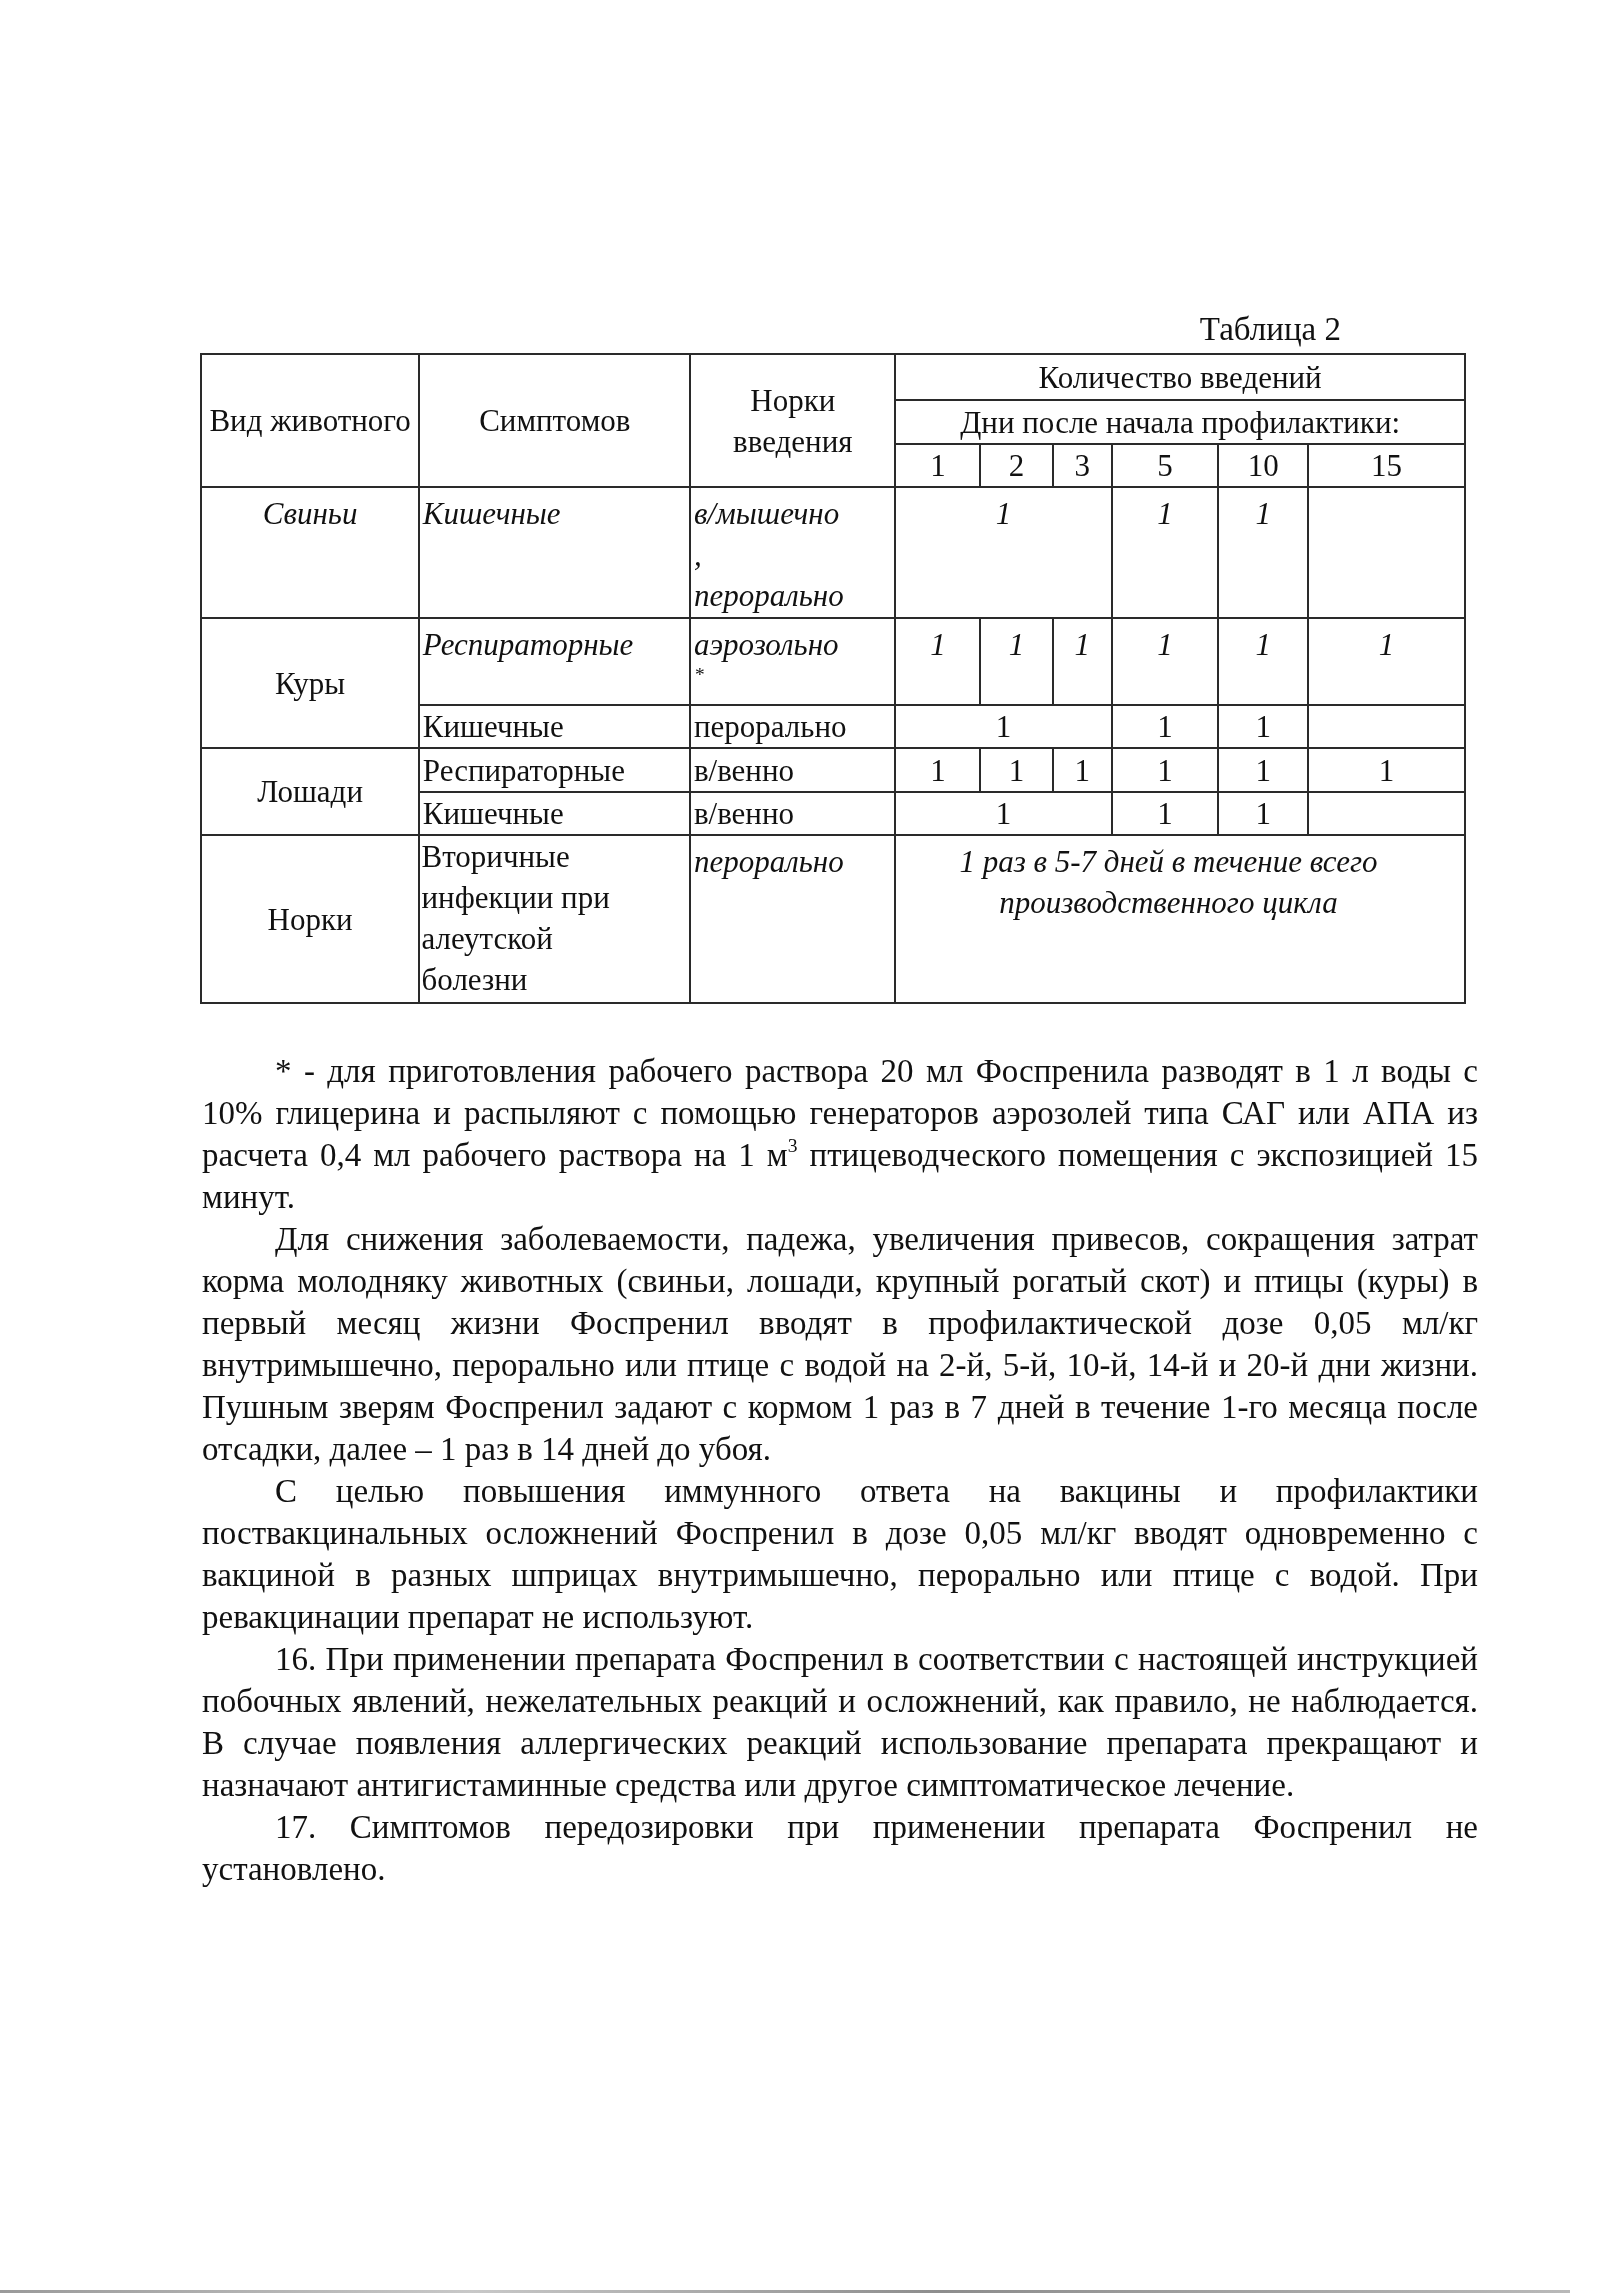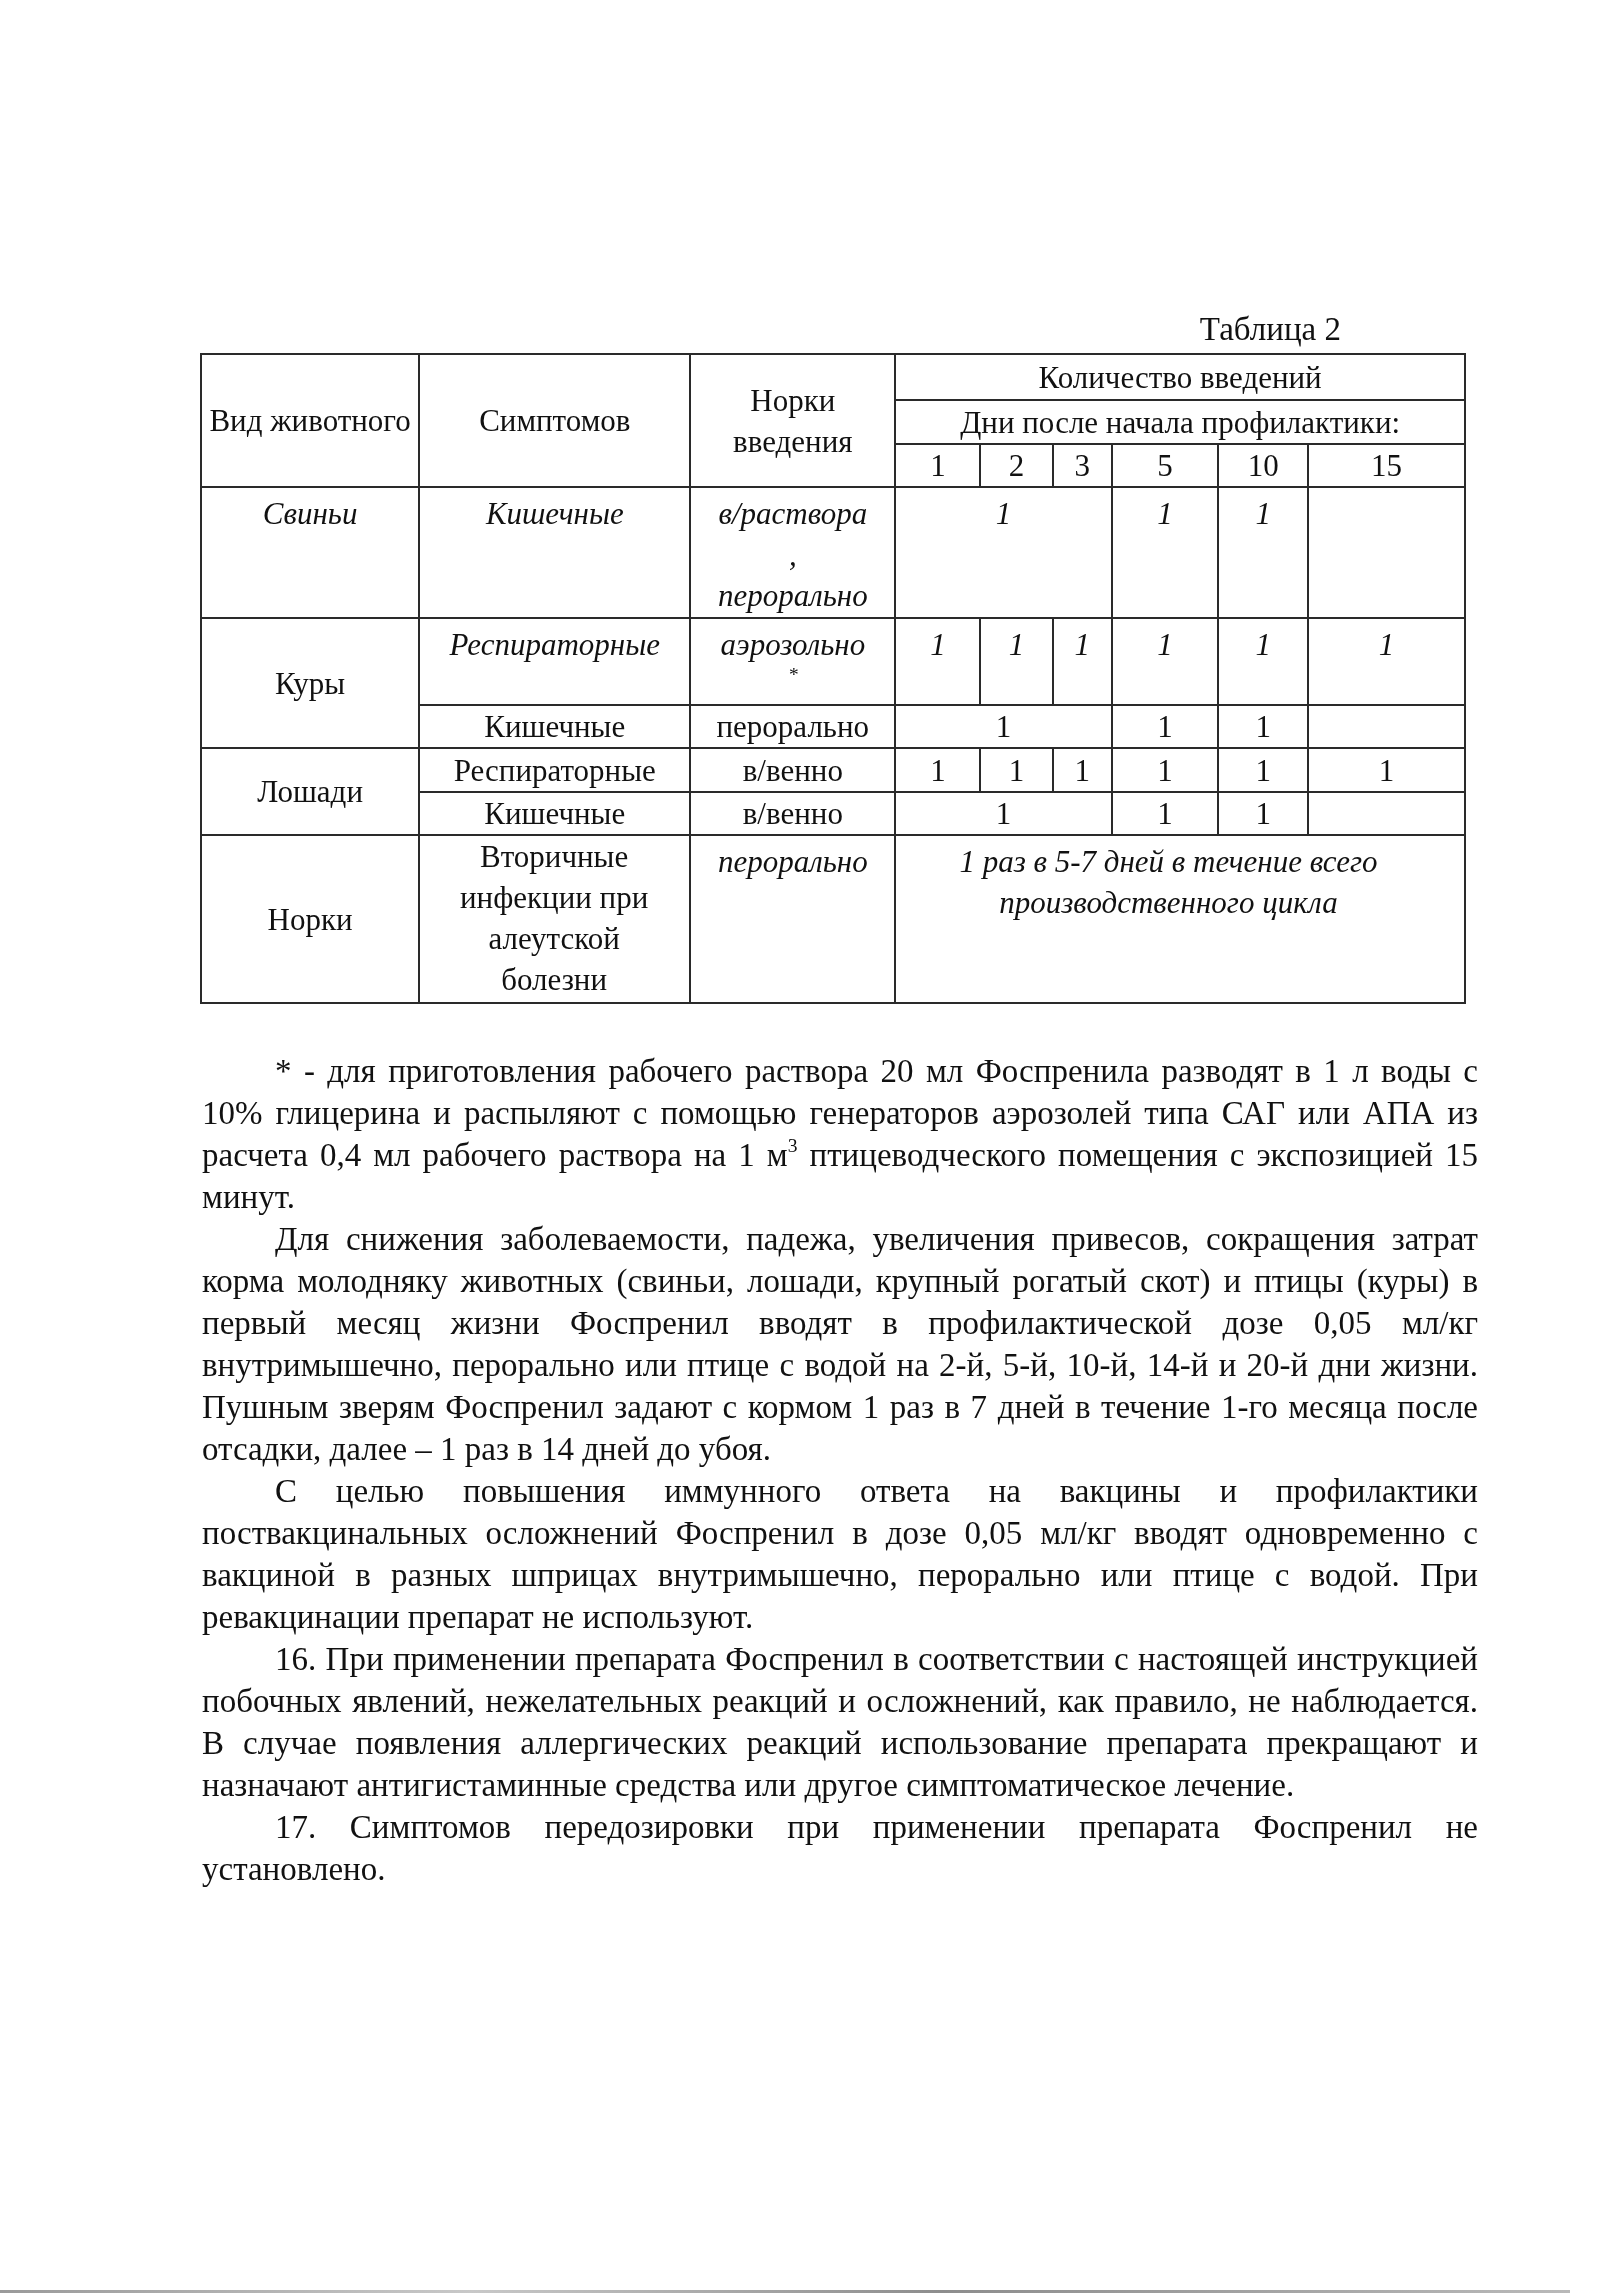--- a/index.html
+++ b/index.html
@@ -18,21 +18,21 @@
   table.dose-table {
     position: absolute; left: 200px; top: 353px;
     border-collapse: collapse; table-layout: fixed;
     font-size: 31px; line-height: 41px;
   }
   table.dose-table td {
     border: 2px solid #2a2a2a; padding: 0 2.6px; vertical-align: top;
     overflow: hidden;
   }
   .c { text-align: center; }
-  .l { text-align: center; margin-left: 36px; }
+  .l { text-align: left; margin-left: 36px; }
   .vm { vertical-align: middle !important; }
   .pad-top { padding-top: 5.2px !important; font-style: italic; }
   .asterisk { font-size: 19.6px; line-height: 19.6px; display: block; }
   .infection-tight { padding-left: 1.3px !important; line-height: 41px; }
 
   .body-text {
     position: absolute; left: 202px; width: 1276px; top: 1050px;
     font-size: 33px; line-height: 42px; text-align: justify;
   }
   .body-text p { margin: 0; text-indent: 73px; }
@@ -78,21 +78,21 @@
       <td class="c vm">3</td>
       <td class="c vm">5</td>
       <td class="c vm">10</td>
       <td class="c vm">15</td>
     </tr>
 
     <tr style="height:131px">
       <td class="c pad-top">Свиньи</td>
       <td class="l pad-top">Кишечные</td>
       <td class="l pad-top">
-        <div>в/раствора</div>
+        <div>в/мышечно</div>
         <div>,</div>
         <div>перорально</div>
       </td>
       <td colspan="3" class="c pad-top">1</td>
       <td class="c pad-top">1</td>
       <td class="c pad-top">1</td>
       <td class="c pad-top"></td>
     </tr>
 
     <tr style="height:87px">

